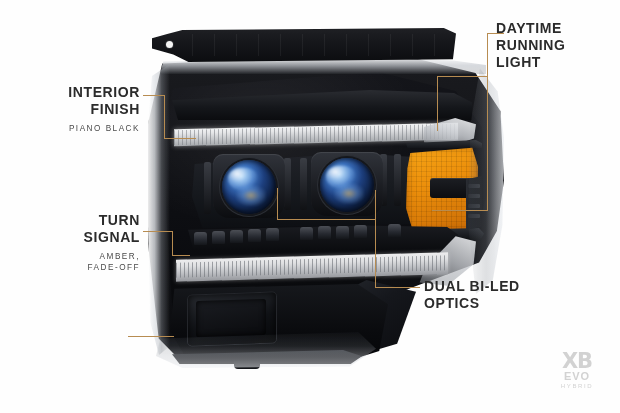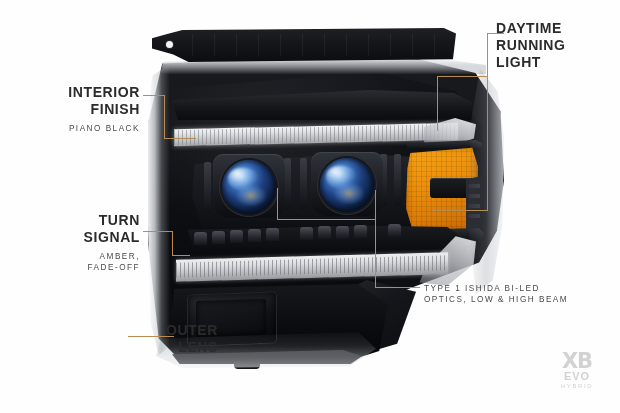--- a/index.html
+++ b/index.html
@@ -538,33 +538,31 @@
 FADE-OFF</div>
   </div>
 
   <div class="callout align-right" id="callout-interior-finish">
     <div class="title">INTERIOR
 FINISH</div>
     <div class="sub">PIANO BLACK</div>
   </div>
 
   <div class="callout align-right" id="callout-outer-lens">
-    <div class="title">OUTER
-LENS</div>
   </div>
 
   <div class="callout align-left" id="callout-drl">
     <div class="title">DAYTIME
 RUNNING
 LIGHT</div>
   </div>
 
   <div class="callout align-left" id="callout-dual-biled">
-    <div class="sub">TYPE 1 ISHIDA BI-LED
-OPTICS, LOW &amp; HIGH BEAM</div>
+    <div class="title">DUAL BI-LED
+OPTICS</div>
   </div>
 
   <div id="brand-logo">
     <div class="xb">XB</div>
     <div class="evo">EVO</div>
     <div class="hybrid">HYBRID</div>
   </div>
 
 </div>
 

